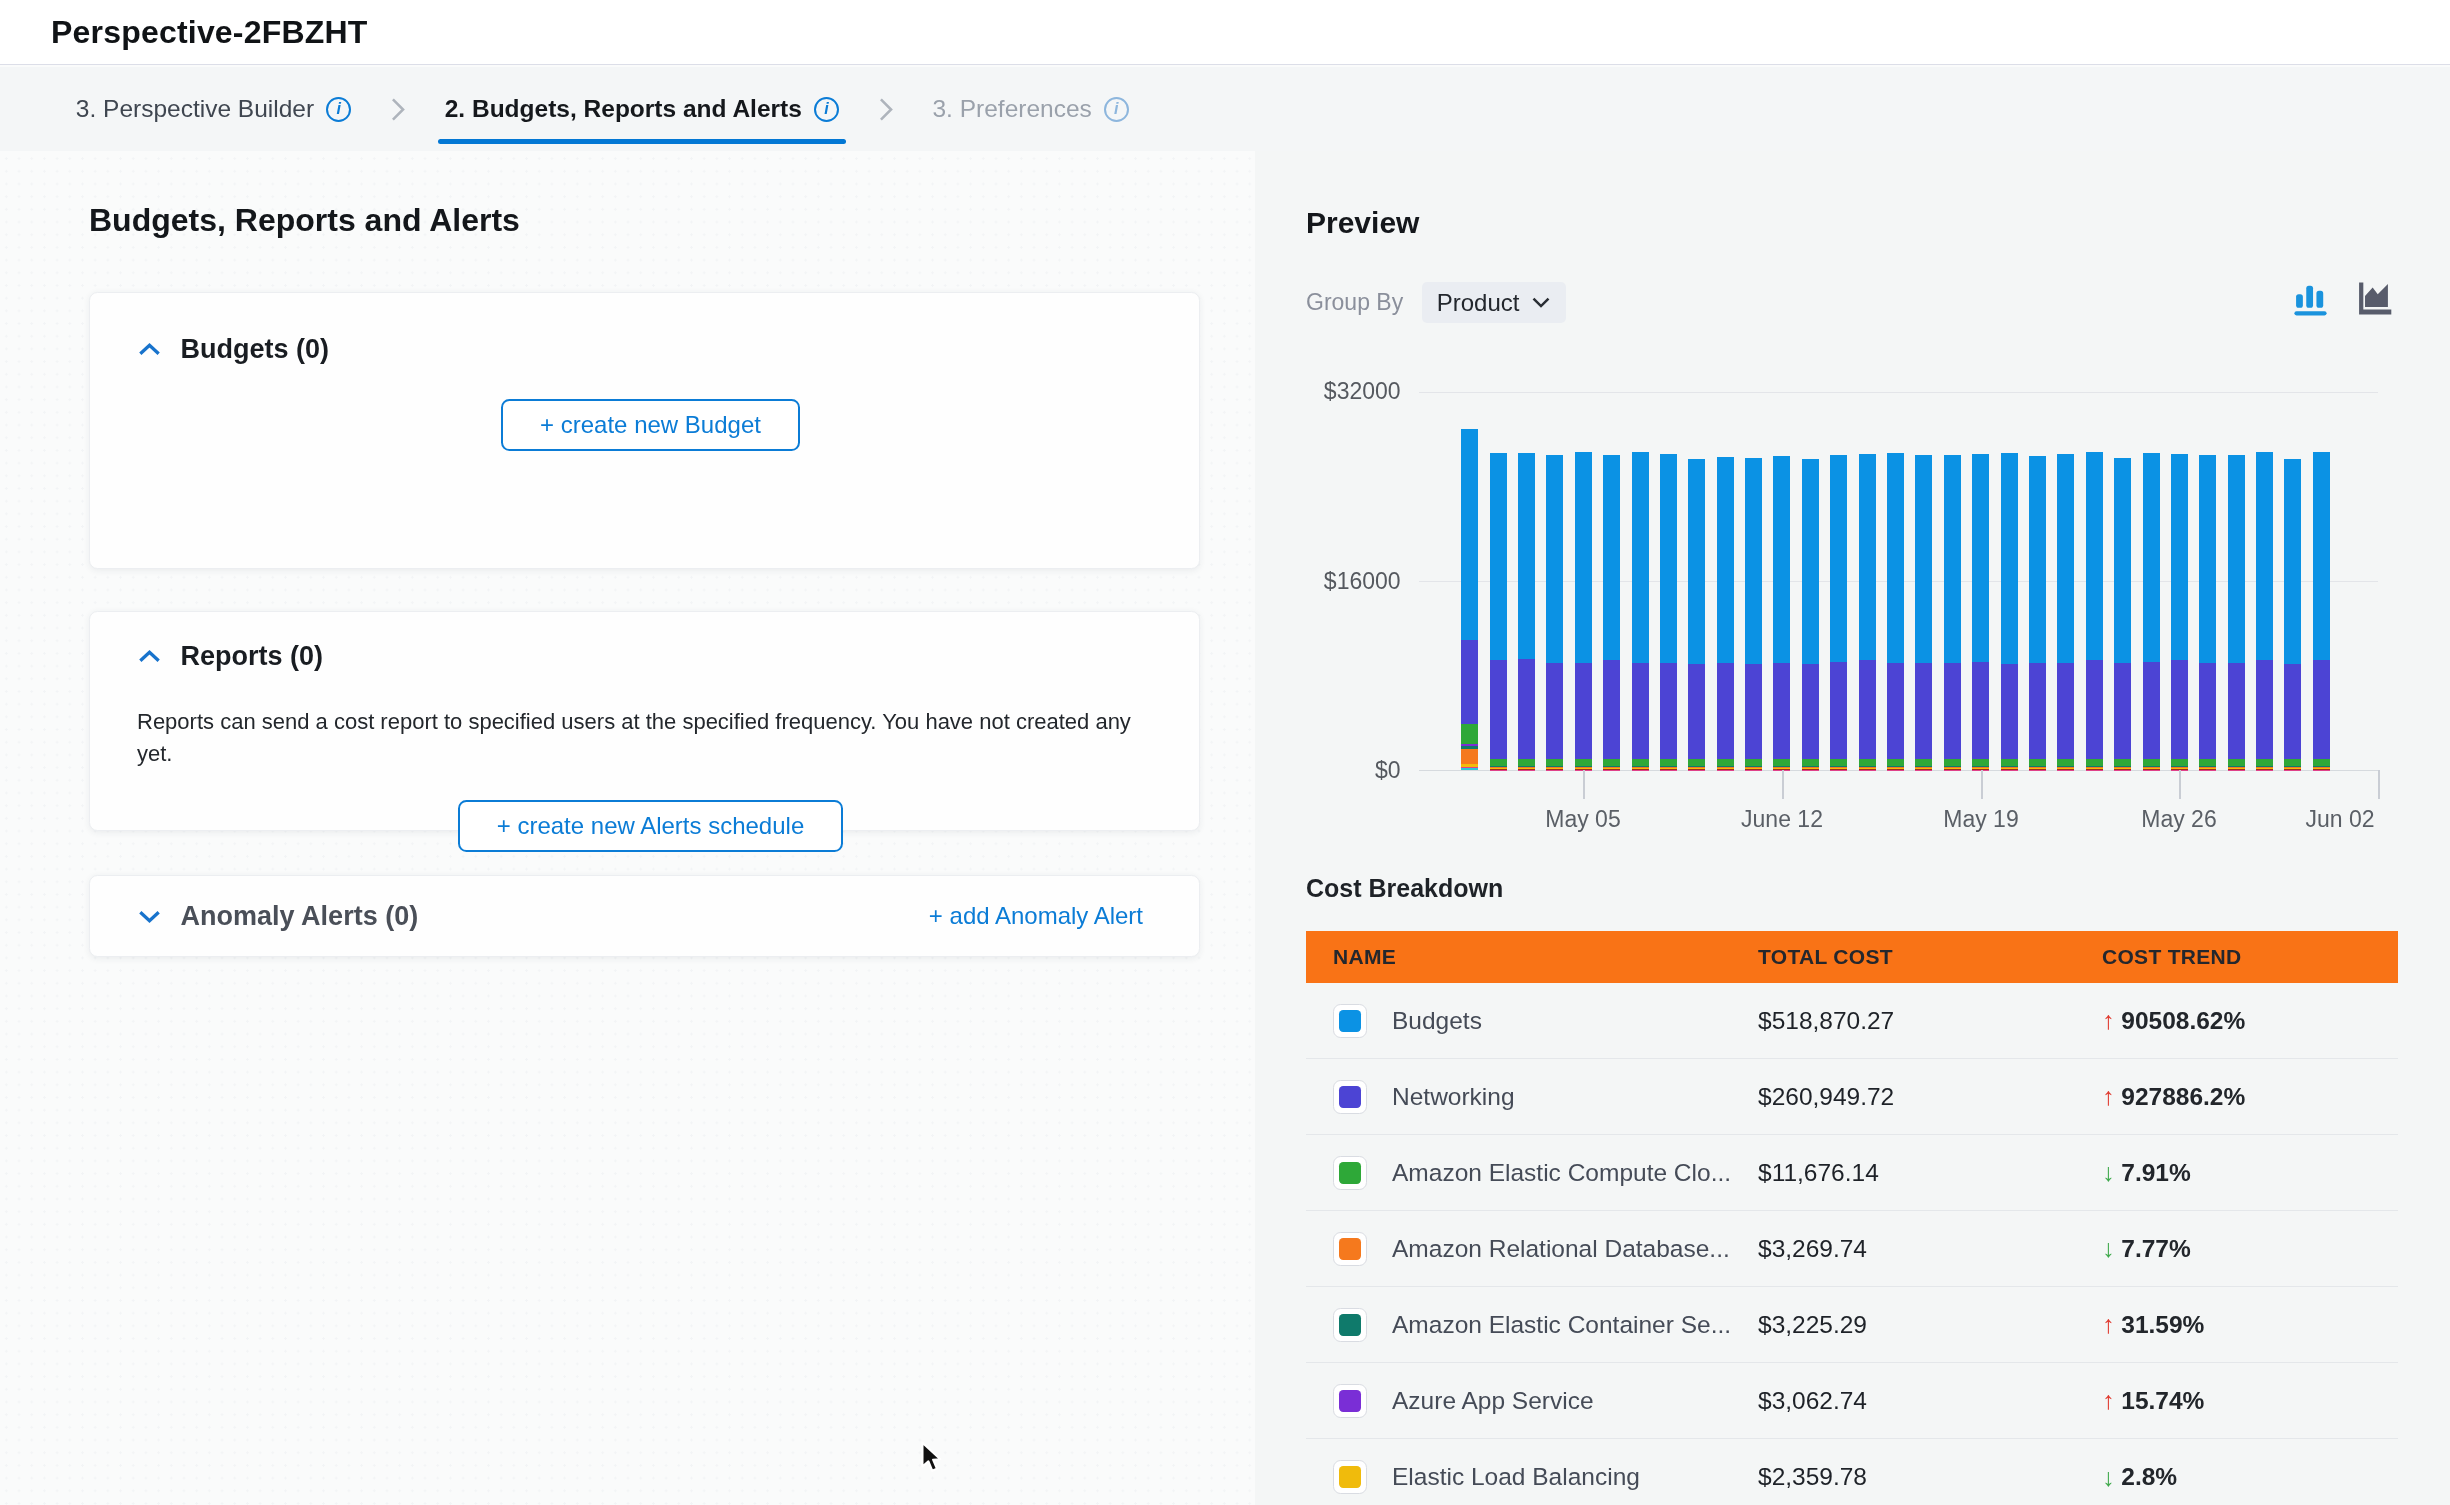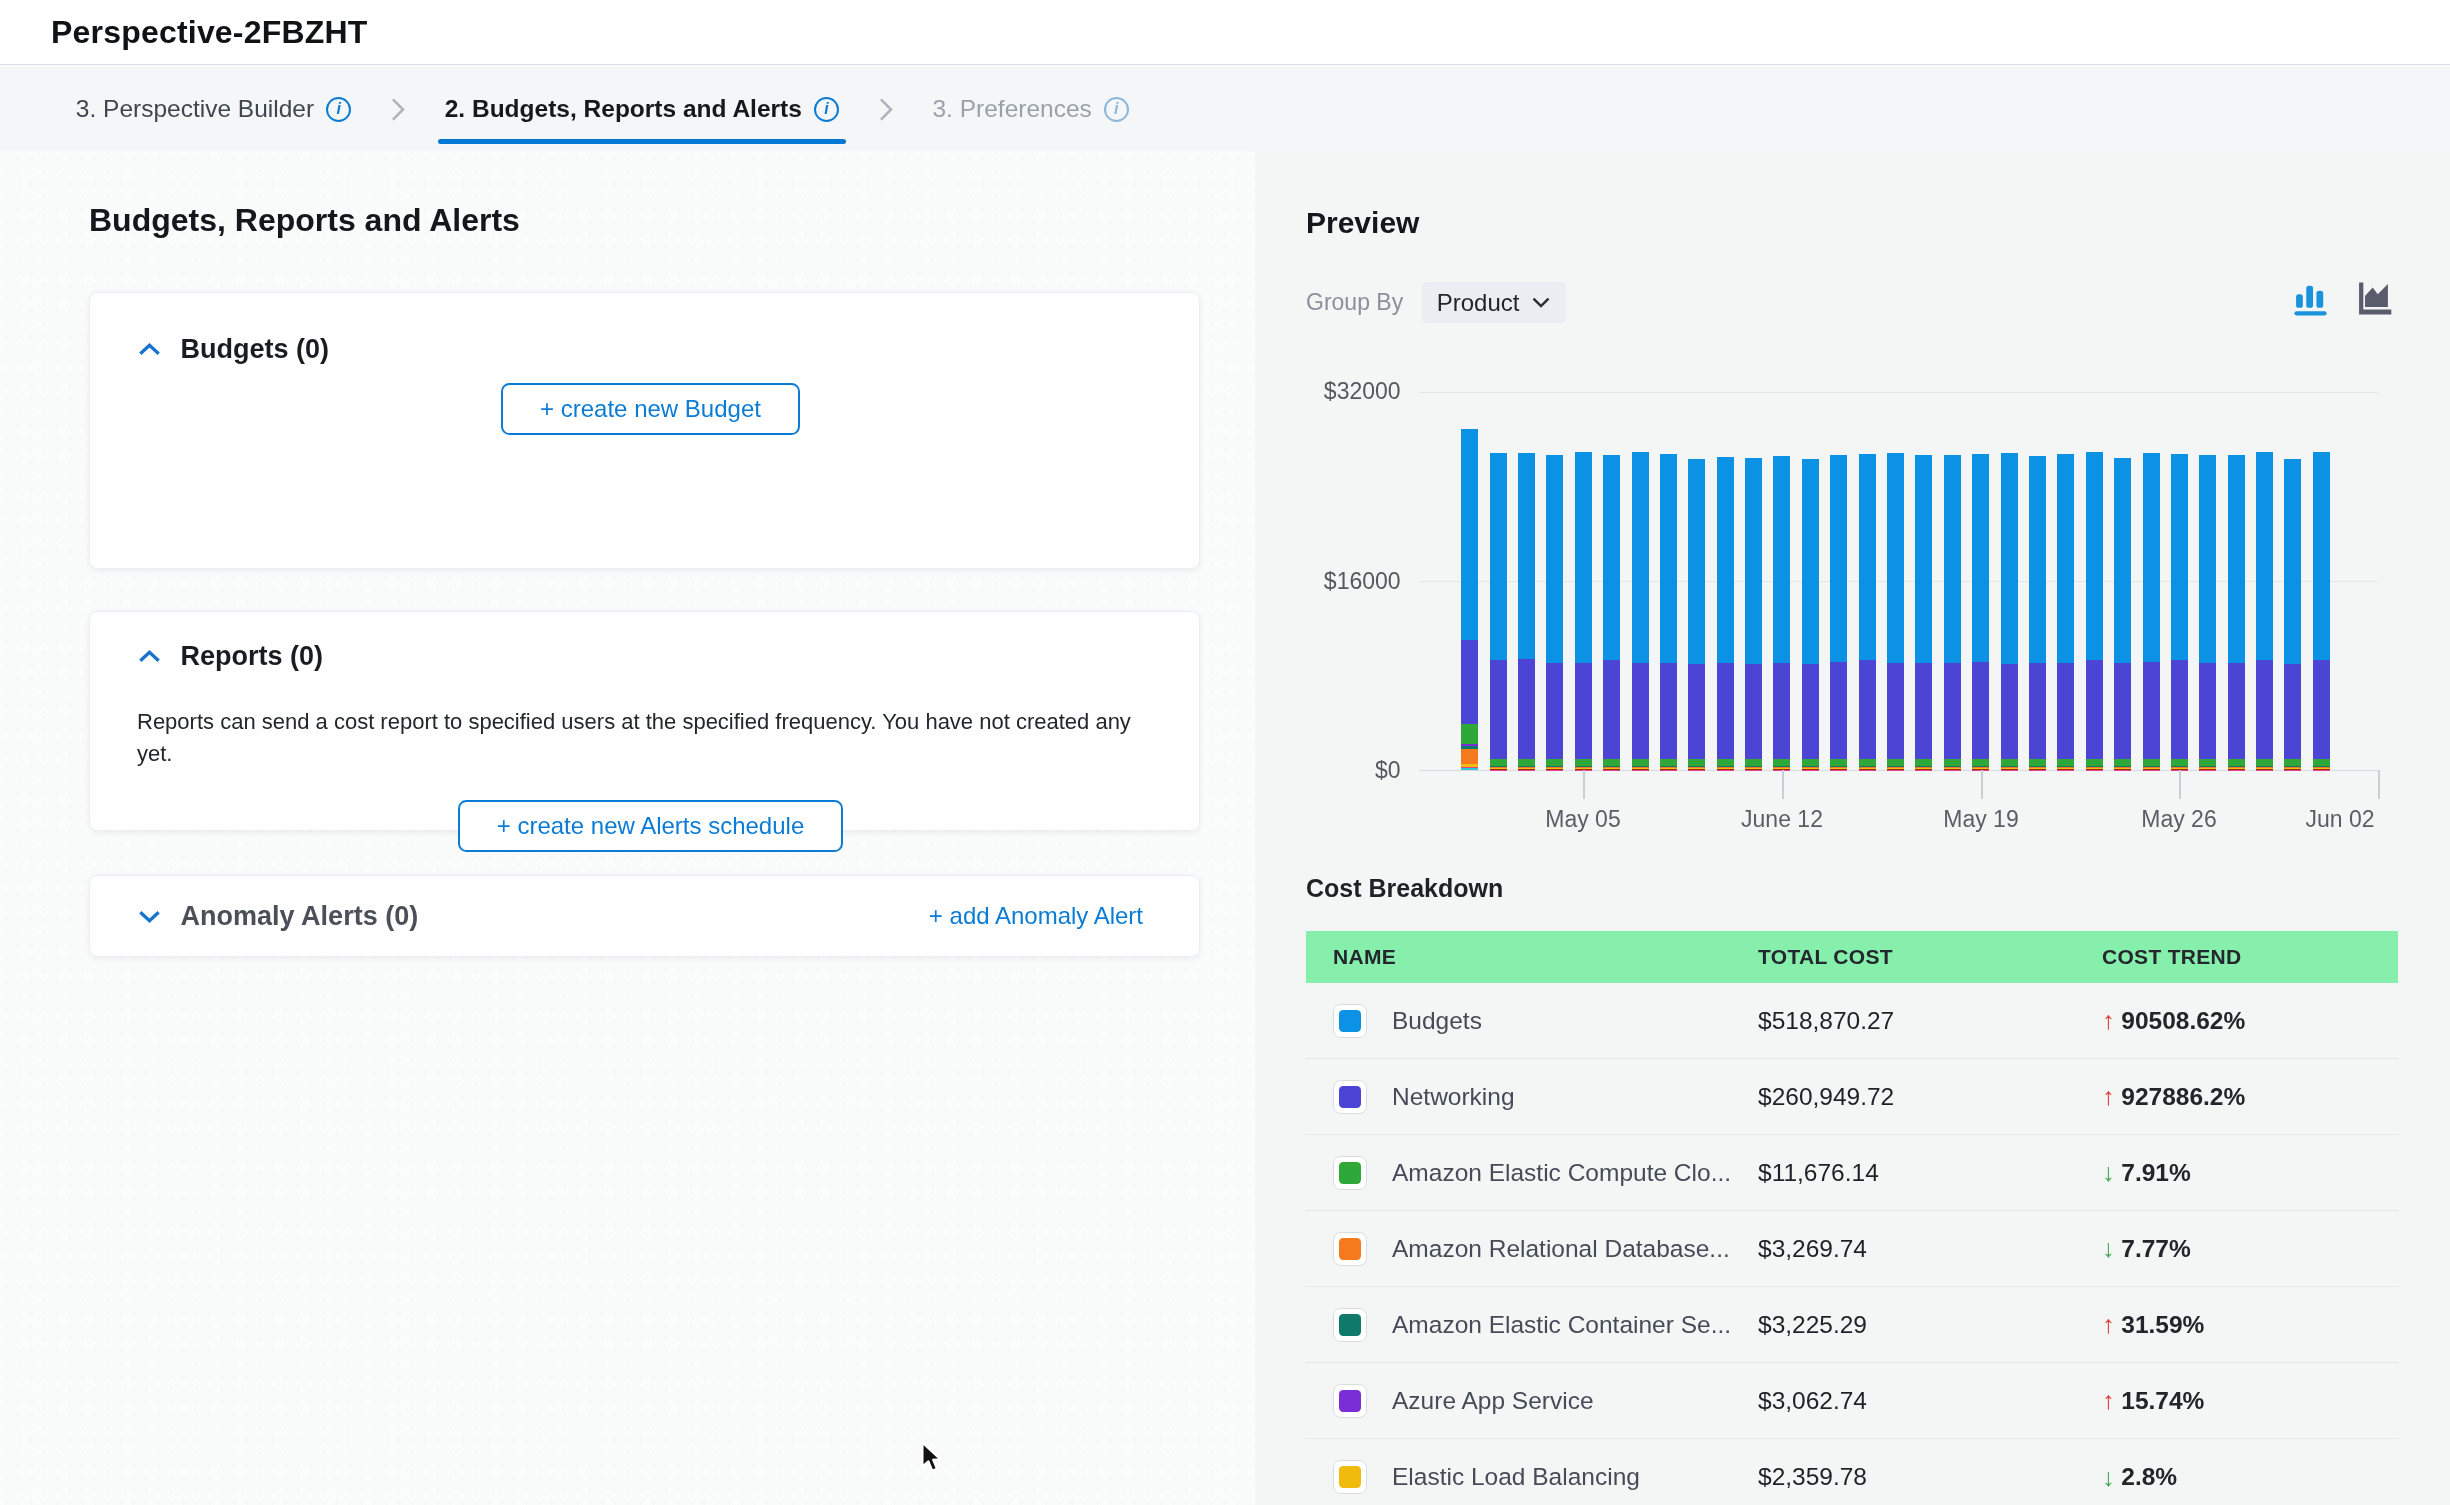--- a/index.html
+++ b/index.html
@@ -69,21 +69,21 @@
   .section-title.muted{ color:#4a4f58; }
   .card p{
     font-size:22px; line-height:1.45; color:#23272c; margin-top:34px; max-width:1060px;
   }
   .btn-outline{
     display:block; margin:0 auto; background:#fff;
     border:2.1px solid #0b7cd6; border-radius:8.4px; color:#0b7cd6;
     font-size:24px; font-weight:500; font-family:inherit;
     height:52px; padding:0 37px; cursor:pointer;
   }
-  .card-budgets .btn-outline{ margin-top:18px; }
+  .card-budgets .btn-outline{ margin-top:34px; }
   .card-reports .btn-outline{ margin-top:30px; }
   .link-blue{ font-size:24px; font-weight:500; color:#0b7cd6; text-decoration:none; cursor:pointer; }
 
   
   .preview-panel{
     position:absolute; left:1255px; top:151px; width:1195px; height:1354px;
     background:#f4f6f6;
   }
   .preview-title{ position:absolute; left:51px; top:55px; font-size:30px; font-weight:700; color:#14171b; }
   .groupby{ position:absolute; left:51px; top:131px; display:flex; align-items:center; }
@@ -106,21 +106,21 @@
   .bar-col{ position:absolute; bottom:0; width:17px; display:flex; flex-direction:column-reverse; }
   .bar-col div{ width:100%; }
   .xtick{ position:absolute; width:1.7px; height:29px; background:#c9cdd4; }
   .xlab{ position:absolute; font-size:23px; color:#5a5f66; transform:translateX(-50%); white-space:nowrap; }
 
   
   .cb-title{ position:absolute; left:51px; top:723px; font-size:25px; font-weight:600; color:#1e2227; }
   .cb-table{ position:absolute; left:51px; top:780px; width:1092px; }
   .cb-head{
     display:grid; grid-template-columns:425px 344px 323px; align-items:center;
-    height:52px; background:#86efac; padding:0 0 0 27px;
+    height:52px; background:#f97316; padding:0 0 0 27px;
   }
   .cb-head span{ font-size:21px; font-weight:700; color:#24272d; letter-spacing:0.3px; }
   .cb-row{
     display:grid; grid-template-columns:425px 344px 323px; align-items:center;
     height:76px; padding-left:27px; border-bottom:0.8px solid #e4e7ea; cursor:pointer;
   }
   .cb-row:last-child{ border-bottom:none; }
   .cb-name{ display:flex; align-items:center; gap:25px; }
   .swatch{
     width:34px; height:34px; border-radius:7.6px; background:#fff;

